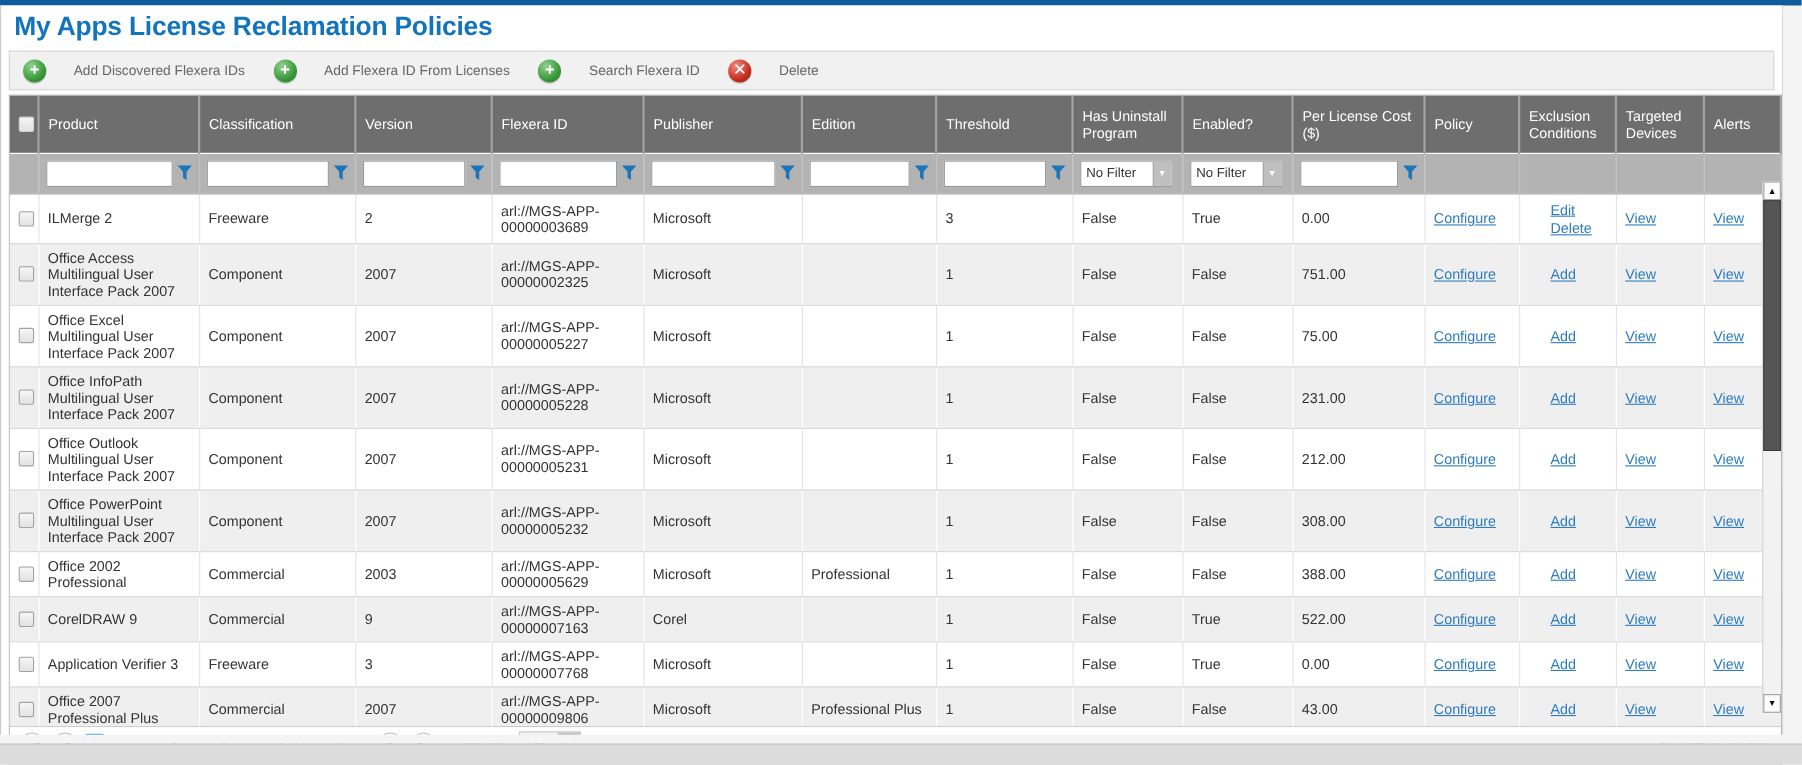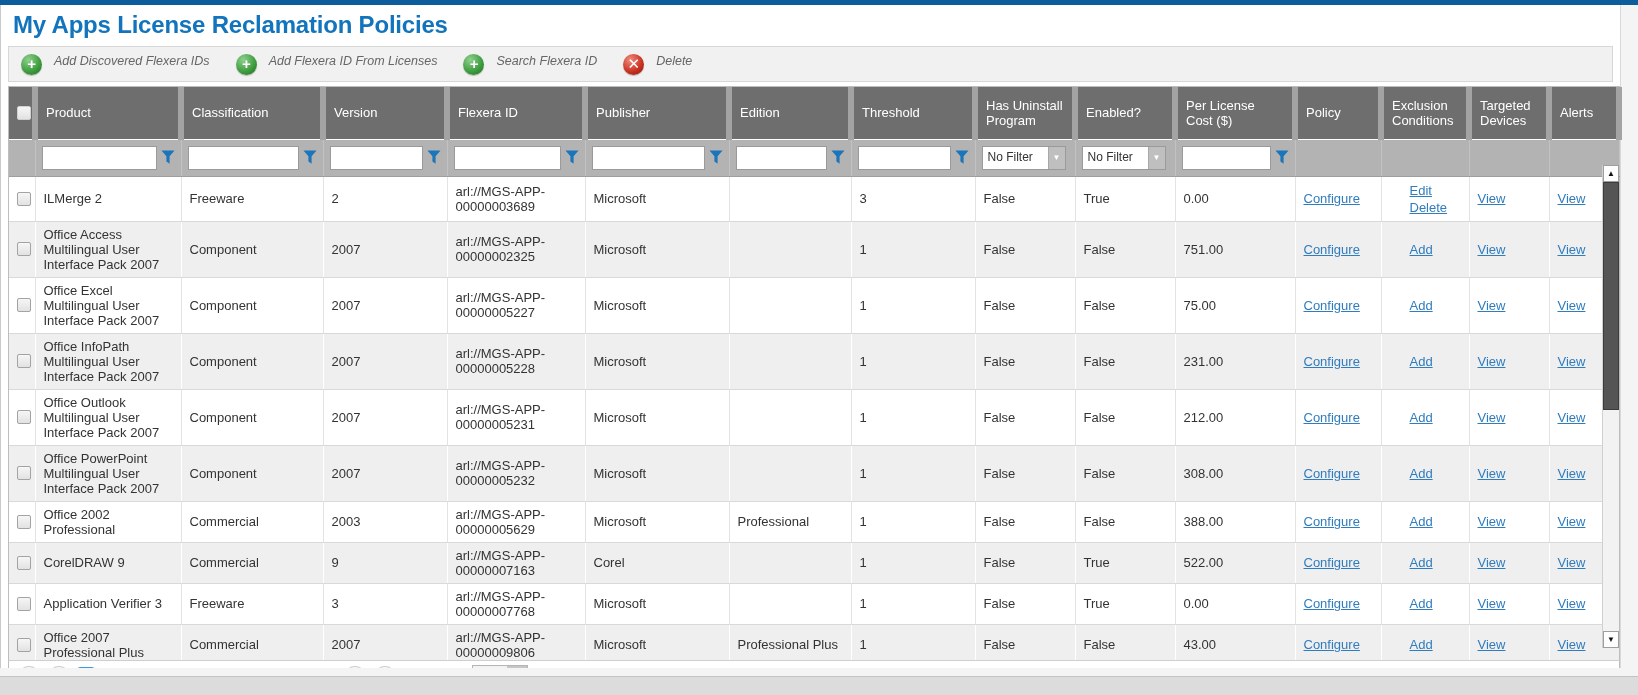--- a/index.html
+++ b/index.html
@@ -9,37 +9,37 @@
   .topbar { height:5px; background:#0d5c9b; width:1638px; }
 
   .panel { position:absolute; top:5px; left:0; width:1621px; height:663px;
     background:#fff; border-left:1px solid #c9c9c9; border-right:1px solid #d9d9d9; }
 
   .page-title { color:#1274bc; font-size:24px; font-weight:bold; letter-spacing:-0.2px;
     padding:6px 0 5px 12px; }
 
   .toolbar { margin:2px 7px 4px 7px; background:#f1f1f1; border:1px solid #d7d7d7;
     height:36px; display:flex; align-items:center; gap:26px; padding:0 12px; }
-  .tb-btn { display:flex; gap:12px; cursor:pointer;font-style:italic; }
+  .tb-btn { display:flex; align-items:center; gap:25px; cursor:pointer; }
   .tb-btn .icn { width:21px; height:21px; border-radius:50%; position:relative;
     box-shadow:0 1px 1px rgba(0,0,0,.25); }
   .icn.add-icon { background:radial-gradient(circle at 35% 28%, #8ed08e, #3c9a3c 60%, #1e6f1e); }
   .icn.delete-icon { background:radial-gradient(circle at 35% 28%, #f08a7d, #c62f1f 60%, #8c150a); }
   .tb-btn .icn::before { content:attr(data-glyph); position:absolute; left:50%; top:50%;
     transform:translate(-50%,-54%); color:#fff; font-weight:bold; font-size:15px; line-height:1; }
   .tb-btn .lbl { color:#666; font-size:12.5px; }
 
   
   .grid-wrap { position:relative; margin:0 7px; width:1612px; border:1px solid #bdbdbd;
     border-bottom:none; }
   table { border-collapse:collapse; table-layout:fixed; width:1610px; }
   th, td { font-size:13px; vertical-align:middle; }
 
   thead.cols th { background:#6e6e6e; color:#fff; font-weight:normal; text-align:left;
-    padding:4px 8px; height:52px; border-right:6px solid #a3a3a3; border-bottom:1px solid #fff;
+    padding:4px 8px; height:52px; border-right:2px solid #a3a3a3; border-bottom:1px solid #fff;
     line-height:15px; }
   tr.filters td { background:#b3b3b3; height:37px; padding:0 6px; border-right:1px solid #c2c2c2;
     border-bottom:1px solid #9e9e9e; }
   .fwrap { display:flex; align-items:center; gap:4px; }
   .fwrap input[type=text] { flex:1; min-width:20px; height:24px; border:1px solid #9a9a9a;
     background:#fff; padding:0 4px; font-size:12px; outline:none; }
   .funnel { flex:0 0 auto; width:14px; height:15px; cursor:pointer; display:block; }
   .ddl { display:flex; align-items:center; border:1px solid #9a9a9a; background:#fff;
     height:24px; width:84px; cursor:pointer; }
   .ddl .val { flex:1; font-size:12px; color:#333; padding:0 5px; }

